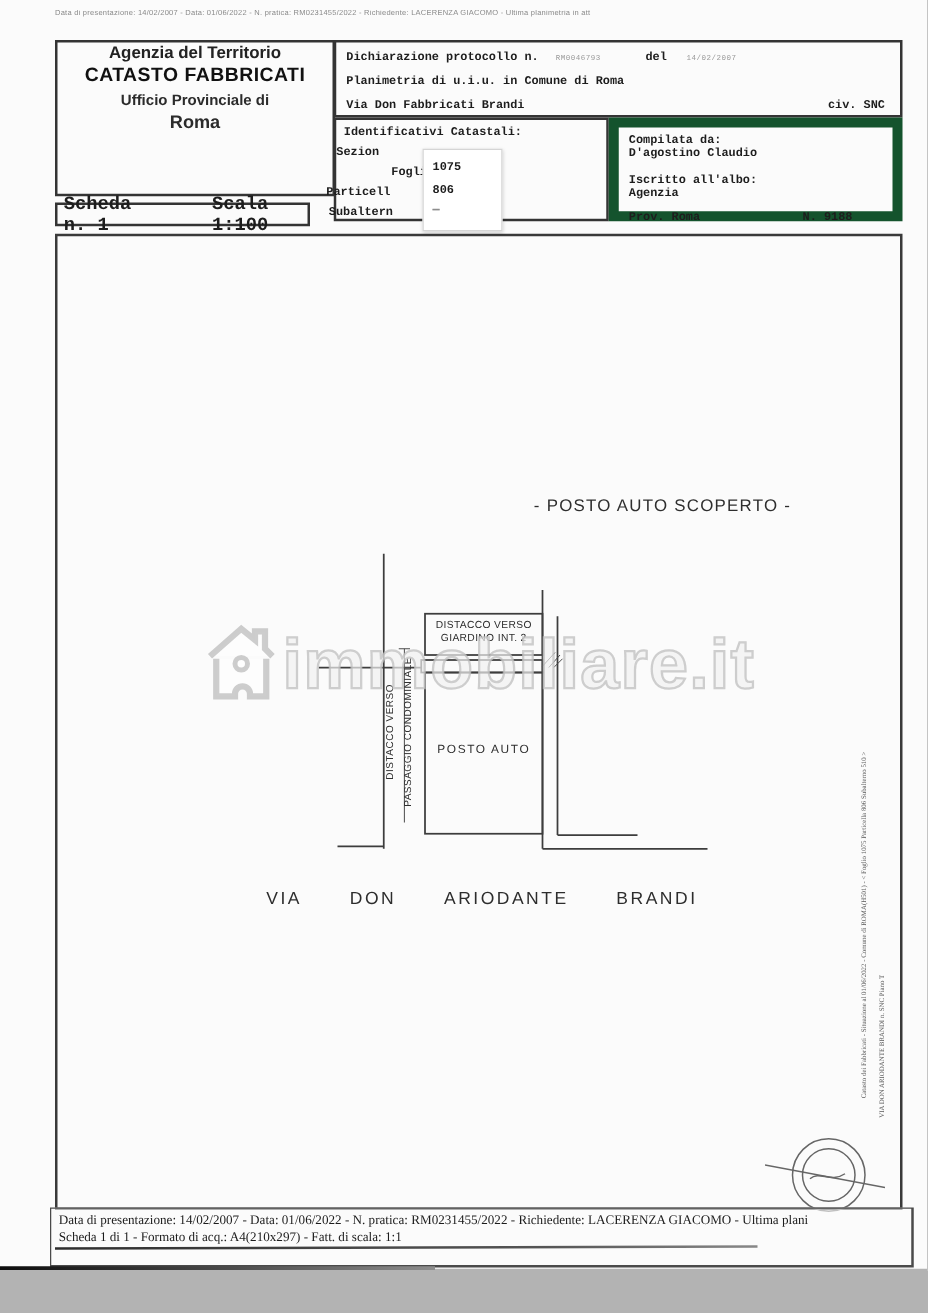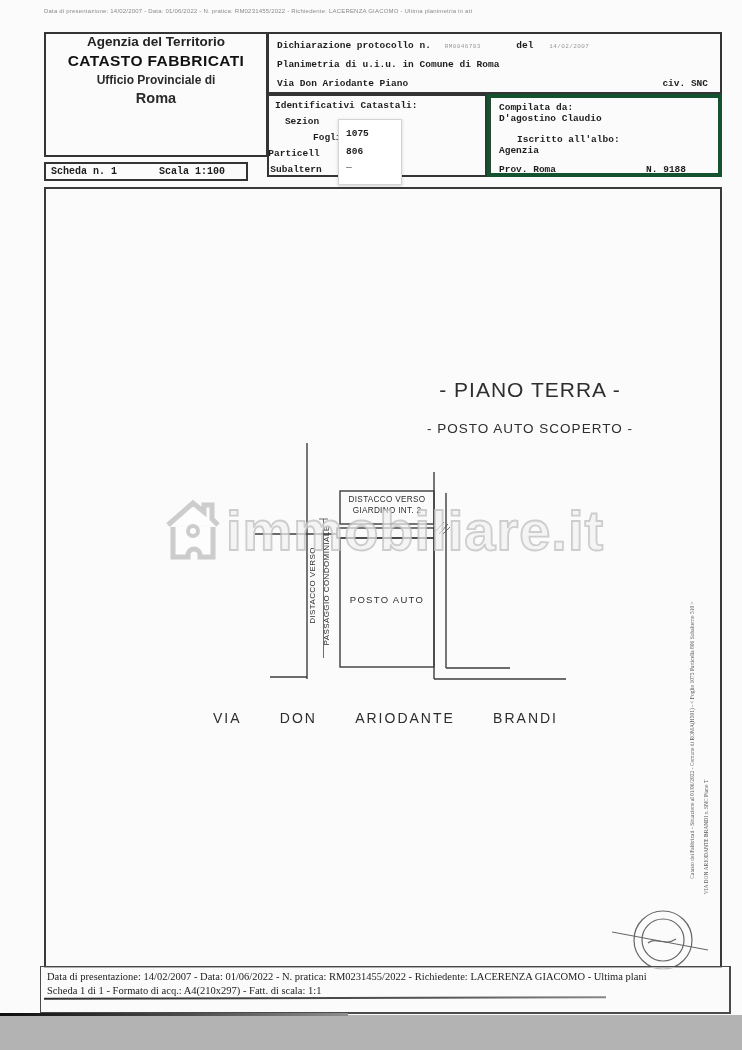--- a/index.html
+++ b/index.html
@@ -19,29 +19,29 @@
   .agency-box .l2 { font-size:15.5px; font-weight:bold; letter-spacing:.4px; margin-top:3px; color:#111; }
   .agency-box .l3 { font-size:12px; font-weight:bold; margin-top:3px; }
   .agency-box .l4 { font-size:14.5px; font-weight:bold; margin-top:3px; }
 
   .decl-box { left:267px; top:32px; width:455px; height:62px; border:2px solid #343434; font-size:9.5px; font-weight:bold; color:#1d1d1d; }
   .decl-row { position:absolute; left:8px; right:8px; white-space:nowrap; }
   .tinyval { font-size:6px; font-weight:normal; color:#9a9a9a; letter-spacing:.4px; filter:blur(.3px); }
 
   .ident-box { left:267px; top:94px; width:220px; height:83px; border:2px solid #343434; font-size:9.5px; font-weight:bold; color:#1d1d1d; }
   .ident-title { position:absolute; left:6px; top:4px; }
-  .ident-label { position:absolute; width:66px; text-align:center;font-family:Liberation Mono, monospace; }
+  .ident-label { position:absolute; width:66px; text-align:left;font-family:Liberation Mono, monospace; }
   .patch { left:338px; top:119px; width:64px; height:66px; background:#fff; border:1px solid #d5d5d5; box-shadow:0 1px 3px rgba(0,0,0,.18); z-index:4; font-size:9.5px; font-weight:bold; color:#1d1d1d; }
   .patch span { position:absolute; left:7px; }
   .smudge { color:#8d8d8d; filter:blur(.6px); text-decoration:line-through; font-weight:normal; }
 
-  .comp-box { left:487px; top:94px; width:235px; height:83px; border:4px solid #14532d; font-size:9.5px; font-weight:bold; color:#1d1d1d; }
+  .comp-box { left:487px; top:94px; width:235px; height:83px; border:8px solid #14532d; font-size:9.5px; font-weight:bold; color:#1d1d1d; }
   .comp-box div { position:absolute; left:8px; right:8px; white-space:nowrap; }
 
-  .scheda-box { left:44px; top:162px; width:204px; height:19px; border:2px solid #343434; font-size:10px; font-weight:bold; color:#1d1d1d; display:flex; align-items:center; }
+  .scheda-box { left:44px; top:162px; width:204px; height:19px; border:2px solid #343434; font-size:15px; font-weight:bold; color:#1d1d1d; display:flex; align-items:center; }
   .scheda-box .s1 { margin-left:5px; }
   .scheda-box .s2 { margin-left:42px; }
 
   .frame { left:44px; top:187px; width:678px; height:781px; border:2px solid #3a3a3a; }
 
   .title-block { left:375px; top:378px; width:310px; text-align:center; color:#2e2e2e; z-index:2; }
   .title-block .t1 { font-size:21px; letter-spacing:1px; }
   .title-block .t2 { font-size:13.5px; letter-spacing:1px; margin-top:19px; }
 
   svg.plan { position:absolute; left:44px; top:187px; z-index:1; }
@@ -92,21 +92,21 @@
 
   <div class="abs decl-box mono">
     <div class="decl-row" style="top:6px;">
       <span>Dichiarazione protocollo n.</span>
       <span class="tinyval" style="margin-left:8px;">RM0046793</span>
       <span style="margin-left:30px;">del</span>
       <span class="tinyval" style="margin-left:10px;">14/02/2007</span>
     </div>
     <div class="decl-row" style="top:25px;">Planimetria di u.i.u. in Comune di Roma</div>
     <div class="decl-row" style="top:44px;">
-      <span>Via Don Ariodante Piano</span>
+      <span>Via Don Fabbricati Brandi</span>
       <span style="position:absolute; right:4px;">civ. SNC</span>
     </div>
   </div>
 
   <div class="abs ident-box mono">
     <div class="ident-title">Identificativi Catastali:</div>
     <div class="ident-label" style="top:20px; left:0;">Sezion</div>
     <div class="ident-label" style="top:36px; left:0;padding-left:44px;">Fogli</div>
     <div class="ident-label" style="top:52px; left:-8px;">Particell</div>
     <div class="ident-label" style="top:68px; left:-6px;">Subaltern</div>
@@ -114,21 +114,21 @@
 
   <div class="abs patch mono">
     <span style="top:8px;">1075</span>
     <span style="top:26px;">806</span>
     <span style="top:42px;" class="smudge">—</span>
   </div>
 
   <div class="abs comp-box mono">
     <div style="top:4px;">Compilata da:</div>
     <div style="top:15px;">D'agostino Claudio</div>
-    <div style="top:36px;margin-left:18px;">Iscritto all'albo:</div>
+    <div style="top:36px;">Iscritto all'albo:</div>
     <div style="top:47px;">Agenzia</div>
     <div style="top:66px;">
       <span>Prov. Roma</span>
       <span style="position:absolute; right:24px;">N. 9188</span>
     </div>
   </div>
 
   <div class="abs scheda-box mono">
     <span class="s1">Scheda n. 1</span>
     <span class="s2">Scala 1:100</span>
@@ -153,21 +153,20 @@
       <path d="M279.5,332 V471"></path>
       <path d="M275,332 H284"></path>
       <path d="M274,347 H285"></path>
       <path d="M390,346 L400,335"></path>
       <path d="M395,347 L404,337"></path>
       <path d="M399,347 L406,340"></path>
     </g>
   </svg>
 
   <div class="abs title-block">
-    <div class="t1">- PIANO TERRA -</div>
     <div class="t2">- POSTO AUTO SCOPERTO -</div>
   </div>
 
   <div class="abs lbl-distacco-g">
     <div>DISTACCO VERSO</div>
     <div>GIARDINO INT. 2</div>
   </div>
   <div class="abs lbl-posto">POSTO AUTO</div>
   <div class="abs vlbl vlbl1">DISTACCO VERSO</div>
   <div class="abs vlbl vlbl2">PASSAGGIO CONDOMINIALE</div>

